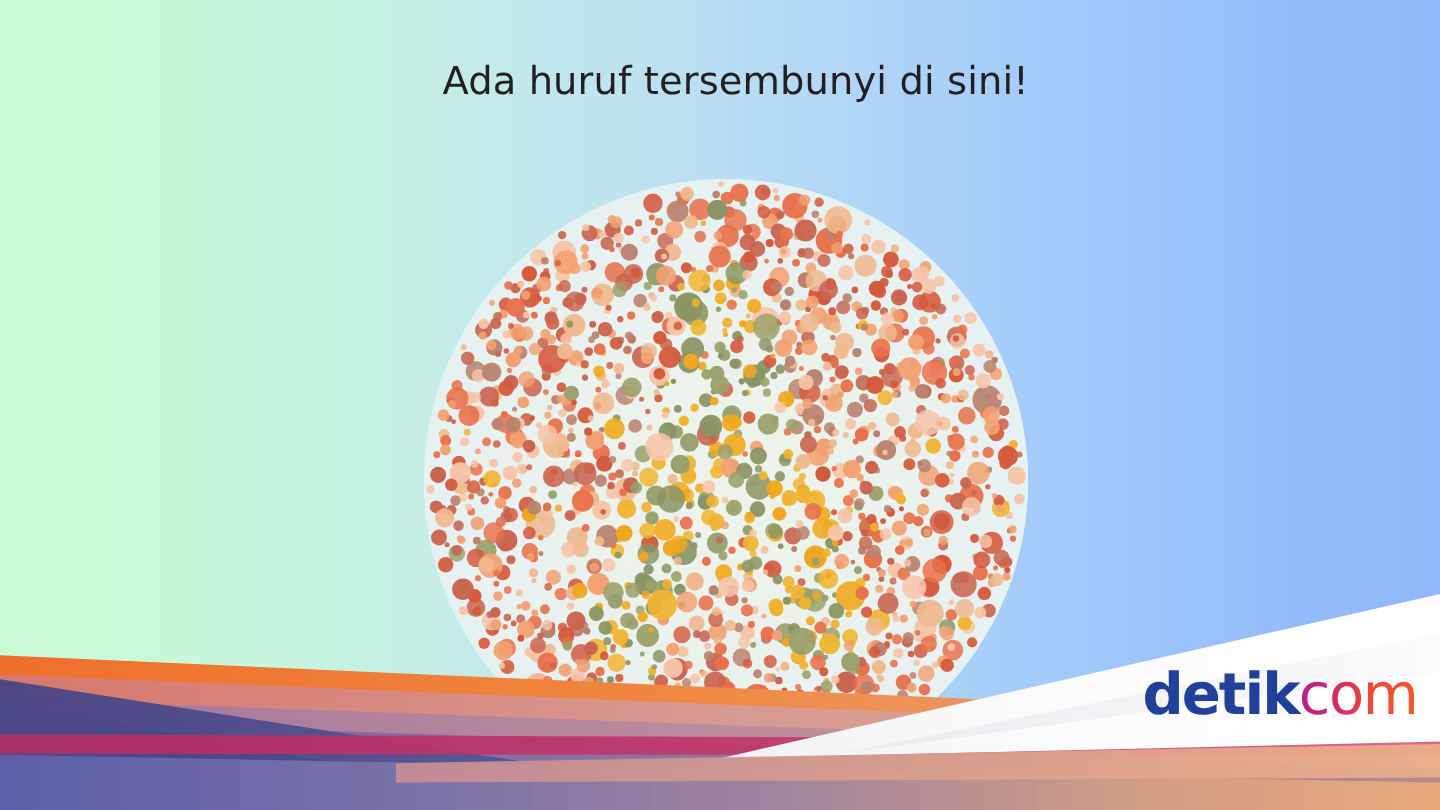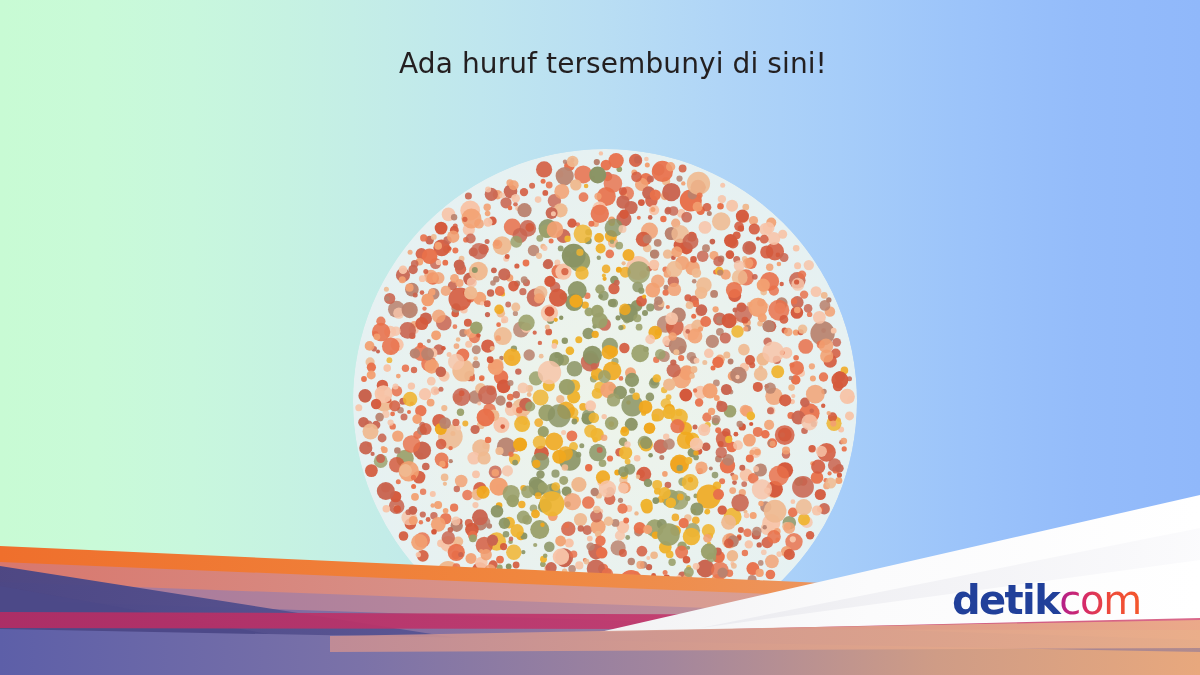--- a/index.html
+++ b/index.html
@@ -29,41 +29,41 @@
     position:absolute;left:0;top:44px;width:1200px;
     text-align:center;
     color:#231f20;
     font-family:"DejaVu Sans","Liberation Sans",sans-serif;
     font-weight:500;
     letter-spacing:.1px;
     line-height:1.45;
     pointer-events:none;
     z-index:30;
   }
-  #heading .ln{display:block;font-size:28px;padding-left:26px;}
+  #heading .ln{display:block;font-size:32px;padding-left:26px;}
 
   
   #plate-wrap{
     position:absolute;left:352px;top:148px;width:506px;height:506px;
     z-index:10;
   }
   #plate{display:block;width:506px;height:506px;}
 
   
   #deco{
     position:absolute;left:0;top:0;width:1200px;height:675px;
     z-index:20;pointer-events:none;
   }
 
   
   #logo{
-    position:absolute;left:952px;top:580px;
+    position:absolute;left:952px;top:555px;
     z-index:40;
     font-family:"DejaVu Sans","Liberation Sans",sans-serif;
-    font-size:40px;font-weight:700;letter-spacing:-1.6px;
+    font-size:48px;font-weight:700;letter-spacing:-1.6px;
     line-height:1;white-space:nowrap;
   }
   #logo .detik{color:#21409a;}
   #logo .com{
     background:linear-gradient(90deg,#b0208c 0%,#d4296a 30%,#ee4a3a 62%,#f4582c 100%);
     -webkit-background-clip:text;background-clip:text;
     -webkit-text-fill-color:transparent;color:#ee4a3a;
     font-weight:500;letter-spacing:-1.2px;
   }
 </style>

